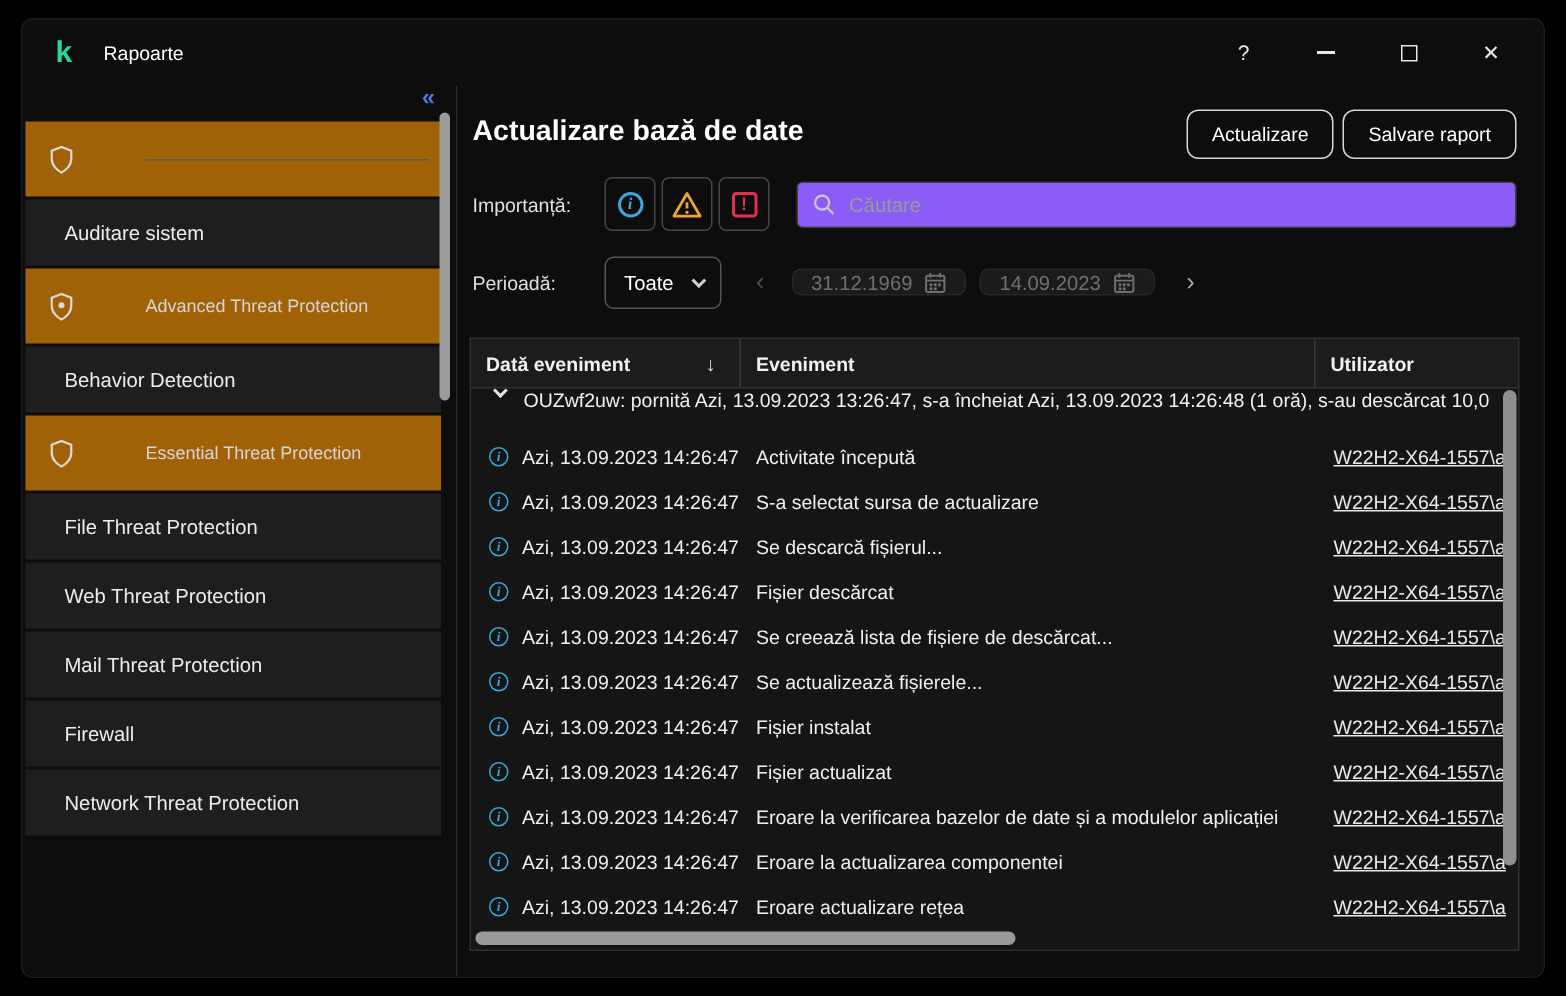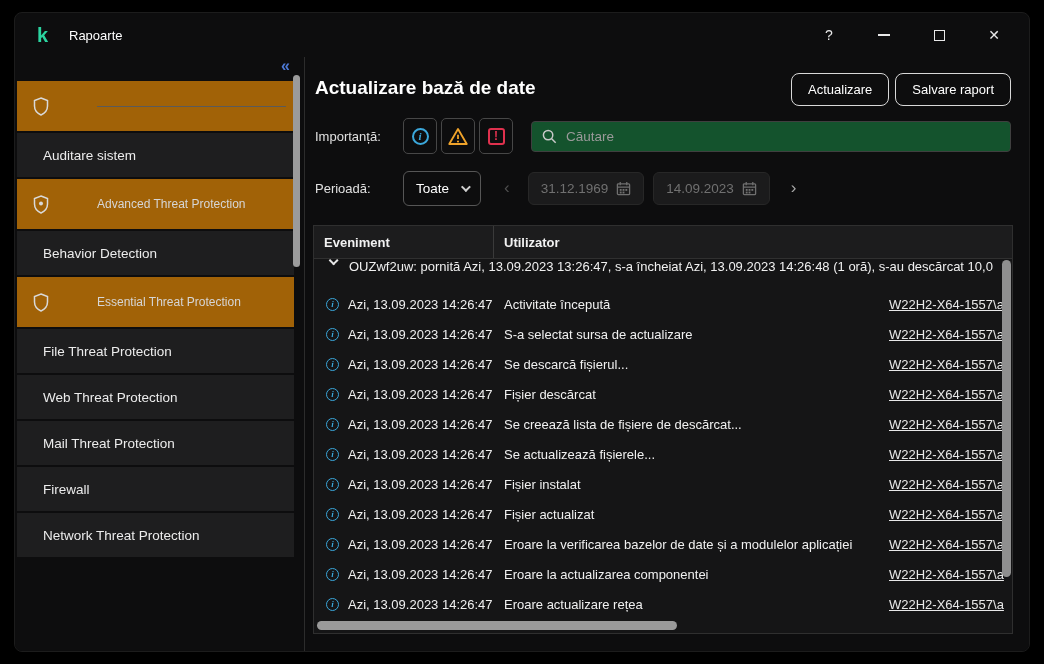--- a/index.html
+++ b/index.html
@@ -44,34 +44,34 @@
   .row-period { top:113px; height:36px; }
   .flabel { color:#e0e0e0; font-size:13px; width:88px; flex:0 0 88px; }
   .sev-group { display:flex; gap:4px; margin-right:18px; }
   .sev-btn { width:34px; height:36px; border:1px solid #474747; border-radius:5px; background:transparent;
              display:flex; align-items:center; justify-content:center; cursor:pointer; }
   .icon-info { width:17px; height:17px; border:2px solid #3ba7da; border-radius:50%; color:#3ba7da;
                font-size:11px; font-weight:bold; font-style:italic; display:flex; align-items:center;
                justify-content:center; font-family:"Liberation Serif",serif; }
   .icon-critical { width:17px; height:17px; border:2px solid #e0314e; border-radius:3px; color:#e0314e;
                    font-size:12px; font-weight:bold; display:flex; align-items:center; justify-content:center; }
-  .search-box { flex:1; height:31px; border:1px solid #3f3f3f; border-radius:4px; background:#14532d;
+  .search-box { flex:1; height:31px; border:1px solid #3f3f3f; border-radius:4px; background:#8b5cf6;
                 display:flex; align-items:center; padding:0 10px; }
   .search-box input { flex:1; background:transparent; border:none; outline:none; color:#ddd; font-size:13.5px;
                       margin-left:9px; font-family:"Liberation Sans",sans-serif; }
   .search-box input::placeholder { color:#9a9a9a; }
 
   .dropdown { height:35px; min-width:68px; border:1px solid #565656; border-radius:6px; background:transparent;
               display:flex; align-items:center; padding:0 12px; color:#fff; font-size:13.5px; cursor:pointer; }
   .chev-down { width:7px; height:7px; border-right:2px solid #cfcfcf; border-bottom:2px solid #cfcfcf;
                transform:rotate(45deg) translateY(-2px); margin-left:12px; }
   .nav-arrow { font-size:17px; padding:0 9px; cursor:pointer; }
   .arrow-dim { color:#4f4f4f; margin-left:14px; }
   .arrow-lit { color:#a8a8a8; margin-left:12px; }
-  .date-chip { height:33px; border:1px solid #272727; border-radius:6px; background:#1b1b1c; color:#707070;
+  .date-chip { height:18px; border:1px solid #272727; border-radius:6px; background:#1b1b1c; color:#707070;
                font-size:13.5px; display:flex; align-items:center; padding:0 12px; gap:8px; margin-left:9px; }
   .date-chip:first-of-type { margin-left:6px; }
 
   
   .table { position:absolute; left:8px; top:168px; width:700px; height:409px;
            border:1px solid #2f2f2f; background:#151516; }
   .thead { display:grid; grid-template-columns:180px 383px 137px; height:33px; background:#1c1c1d;
            border-bottom:1px solid #303030; }
   .th { display:flex; align-items:center; color:#f2f2f2; font-size:13px; font-weight:bold; padding:0 10px; }
   .th-sep { border-right:1px solid #3a3a3a; }
@@ -244,20 +244,24 @@
               <rect x="4" y="11.3" width="2" height="2" fill="#6f6f6f"></rect>
               <rect x="7" y="11.3" width="2" height="2" fill="#6f6f6f"></rect>
             </svg>
           </span>
         </div>
         <span class="nav-arrow arrow-lit">›</span>
       </div>
 
       <div class="table">
         <div class="thead">
+          <div class="th th-sep">
+            <span>Dată eveniment</span>
+            <span class="sort-icon">↓</span>
+          </div>
           <div class="th th-sep">Eveniment</div>
           <div class="th">Utilizator</div>
         </div>
         <div class="group-row">
           <span class="chev-down"></span>
           <span>OUZwf2uw: pornită Azi, 13.09.2023 13:26:47, s-a încheiat Azi, 13.09.2023 14:26:48 (1 oră), s-au descărcat 10,0</span>
         </div>
         <div id="rows">
             <div class="trow">
     <div class="c1">

